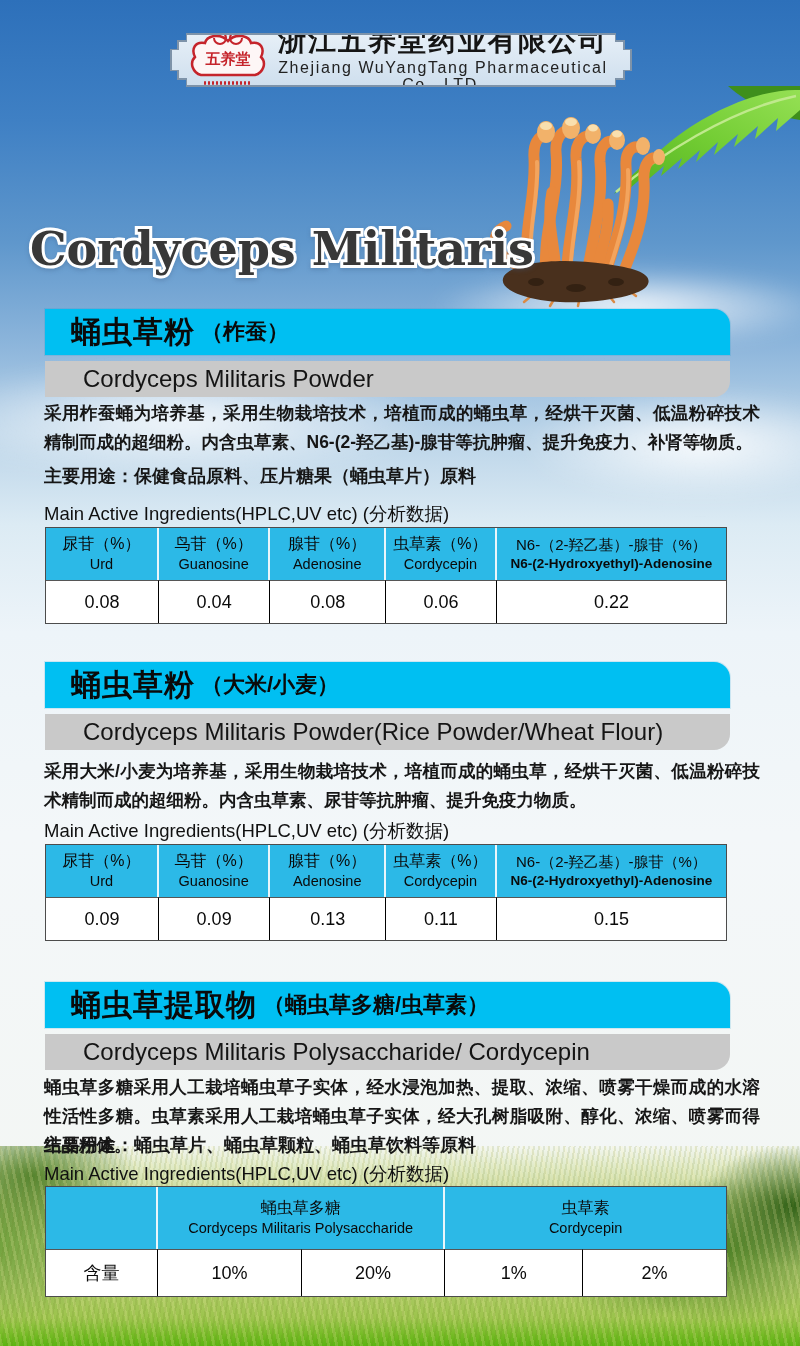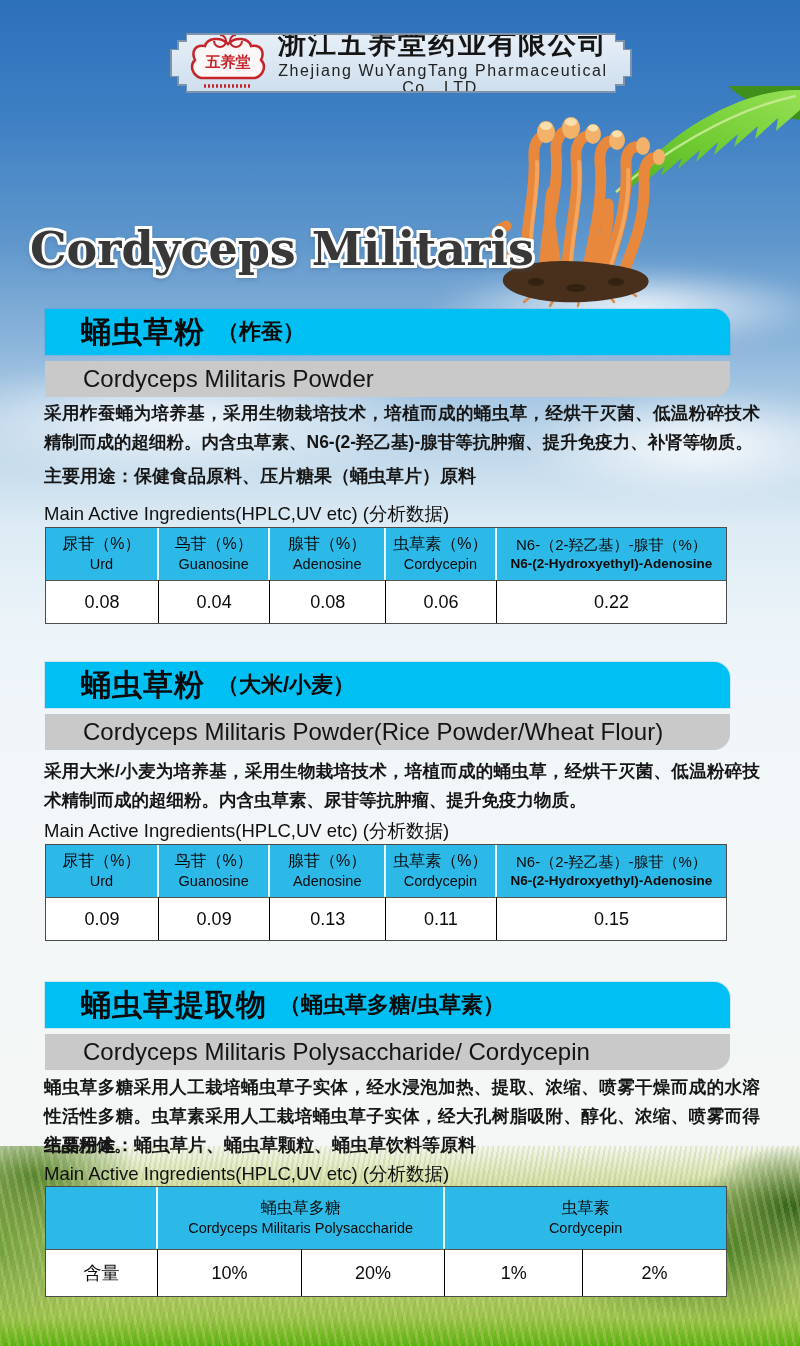--- a/index.html
+++ b/index.html
@@ -30,21 +30,21 @@
       linear-gradient(180deg, rgba(243,247,243,1) 0%, rgba(224,234,198,.95) 10%,
         #c3d48b 28%, #b7cd79 50%, #adc964 72%, #9cc44c 86%, #72ba22 95%, #5cb512 100%);
   }
   .grass::after{content:"";position:absolute;inset:0;
     background:
       repeating-linear-gradient(100deg, rgba(112,132,42,.14) 0 2px, rgba(0,0,0,0) 2px 5px),
       repeating-linear-gradient(78deg, rgba(255,244,180,.18) 0 3px, rgba(0,0,0,0) 3px 8px);
   }
 
   
-  .banner-outer{position:absolute;left:170px;top:33px;width:462px;height:60px;background:#7e93a9;
+  .banner-outer{position:absolute;left:170px;top:33px;width:462px;height:54px;background:#7e93a9;
     clip-path:polygon(0 16px,7px 16px,7px 7px,16px 7px,16px 0,
       calc(100% - 16px) 0,calc(100% - 16px) 7px,calc(100% - 7px) 7px,calc(100% - 7px) 16px,100% 16px,
       100% calc(100% - 16px),calc(100% - 7px) calc(100% - 16px),calc(100% - 7px) calc(100% - 7px),
       calc(100% - 16px) calc(100% - 7px),calc(100% - 16px) 100%,
       16px 100%,16px calc(100% - 7px),7px calc(100% - 7px),7px calc(100% - 16px),0 calc(100% - 16px));}
   .banner-inner{position:absolute;left:2px;top:2px;right:2px;bottom:2px;
     background:linear-gradient(180deg,#e6eff7,#cfdfee);
     clip-path:polygon(0 15px,7px 15px,7px 7px,15px 7px,15px 0,
       calc(100% - 15px) 0,calc(100% - 15px) 7px,calc(100% - 7px) 7px,calc(100% - 7px) 15px,100% 15px,
       100% calc(100% - 15px),calc(100% - 7px) calc(100% - 15px),calc(100% - 7px) calc(100% - 7px),
@@ -62,24 +62,24 @@
     filter:drop-shadow(0 3px 3px rgba(60,90,130,.35));}
   .hero-en{position:absolute;left:30px;top:222px;font-size:46px;font-weight:bold;
     font-family:"DejaVu Serif","Liberation Serif",serif;color:#383838;white-space:nowrap;
     -webkit-text-stroke:6px #fff;paint-order:stroke fill;
     filter:drop-shadow(0 2px 2px rgba(60,90,130,.3));}
 
   .art{position:absolute;pointer-events:none;}
 
   
   .bar-cn{position:absolute;left:45px;width:685px;height:46px;background:#00bff2;
-    border-radius:0 16px 0 0;display:flex;align-items:center;padding-left:36px;
+    border-radius:0 16px 0 0;display:flex;align-items:center;padding-left:26px;
     box-sizing:border-box;box-shadow:0 0 0 1px rgba(0,150,200,.15);}
   .bar-cn .main{font-size:30px;font-weight:bold;color:#0a0a0a;letter-spacing:1px;}
-  .bar-cn .sub{font-size:22px;font-weight:bold;color:#0a0a0a;margin-left:12px;}
+  .bar-cn .sub{font-size:22px;font-weight:bold;color:#0a0a0a;margin-left:6px;}
   .bar-en{position:absolute;left:45px;width:685px;height:36px;background:#c9c9c9;
     border-radius:0 0 16px 0;display:flex;align-items:center;padding-left:38px;
     box-sizing:border-box;font-size:24px;color:#141414;margin-top:6px;}
 
   .desc{position:absolute;left:44px;width:716px;font-size:17.5px;line-height:29px;
     font-weight:600;color:#161616;text-align:justify;}
   .usage{position:absolute;left:44px;width:716px;font-size:18px;font-weight:600;color:#161616;}
   .ing{position:absolute;left:44px;width:716px;font-size:18.5px;color:#101010;}
 
   

